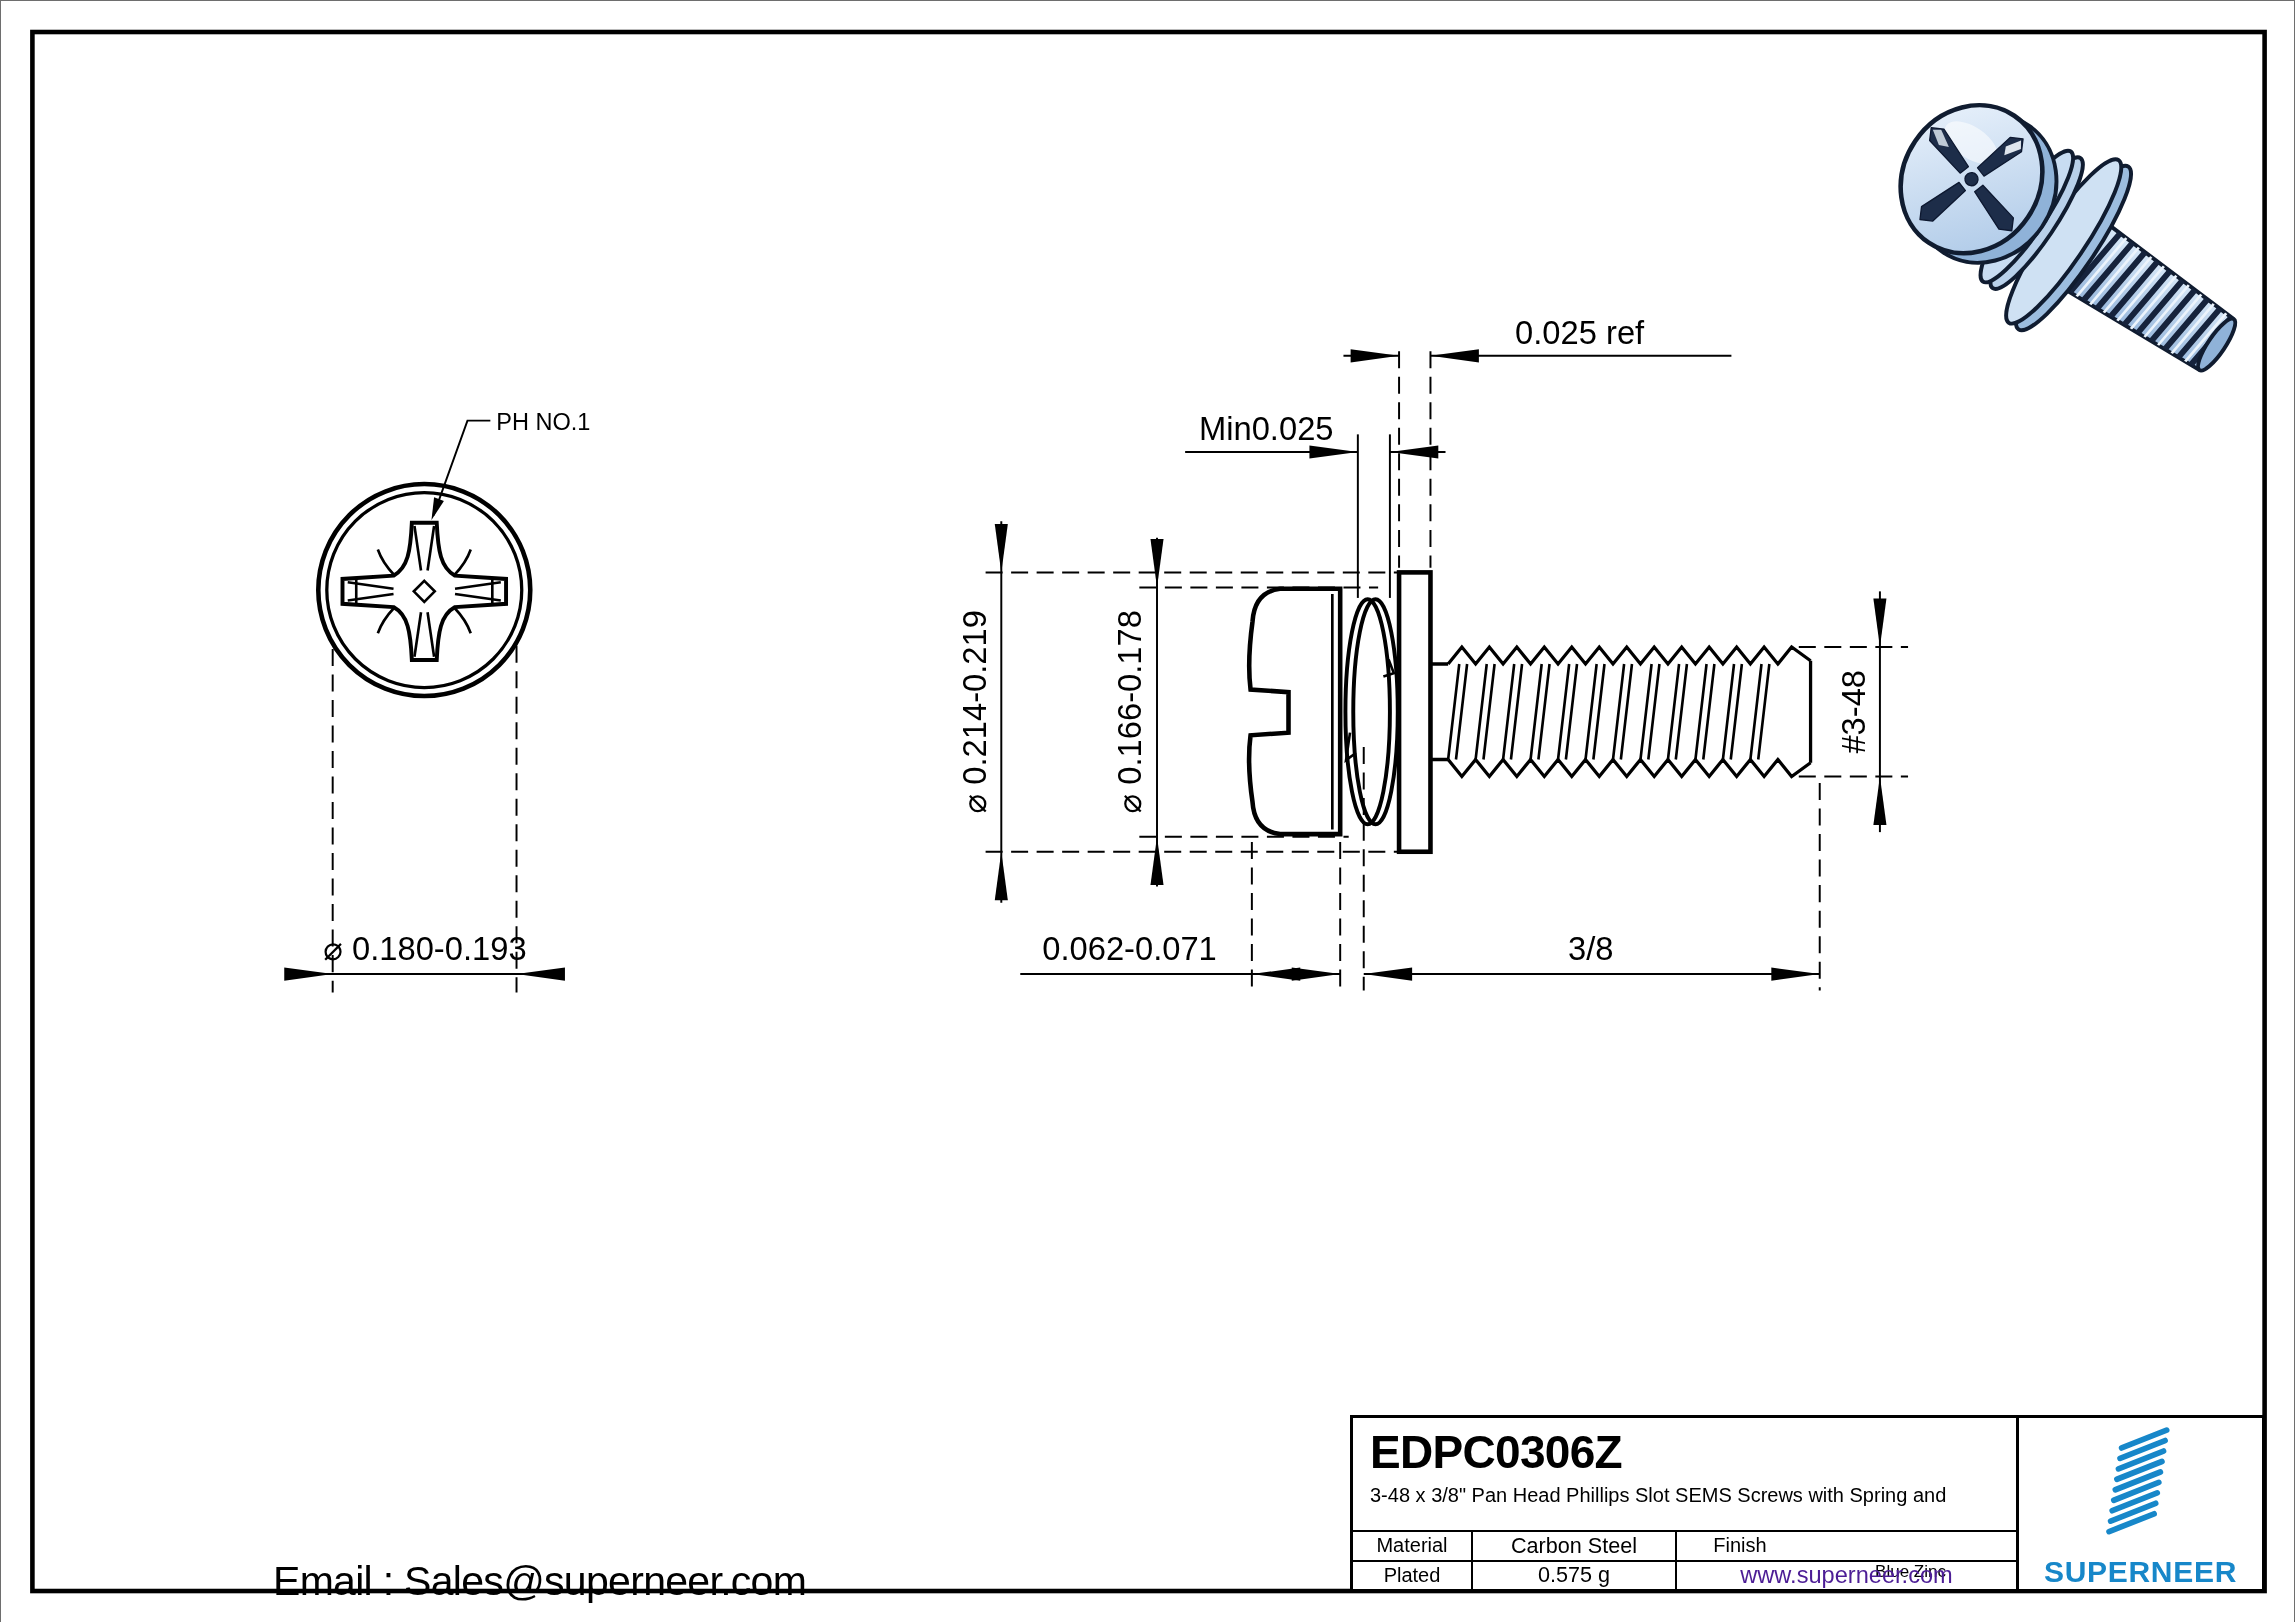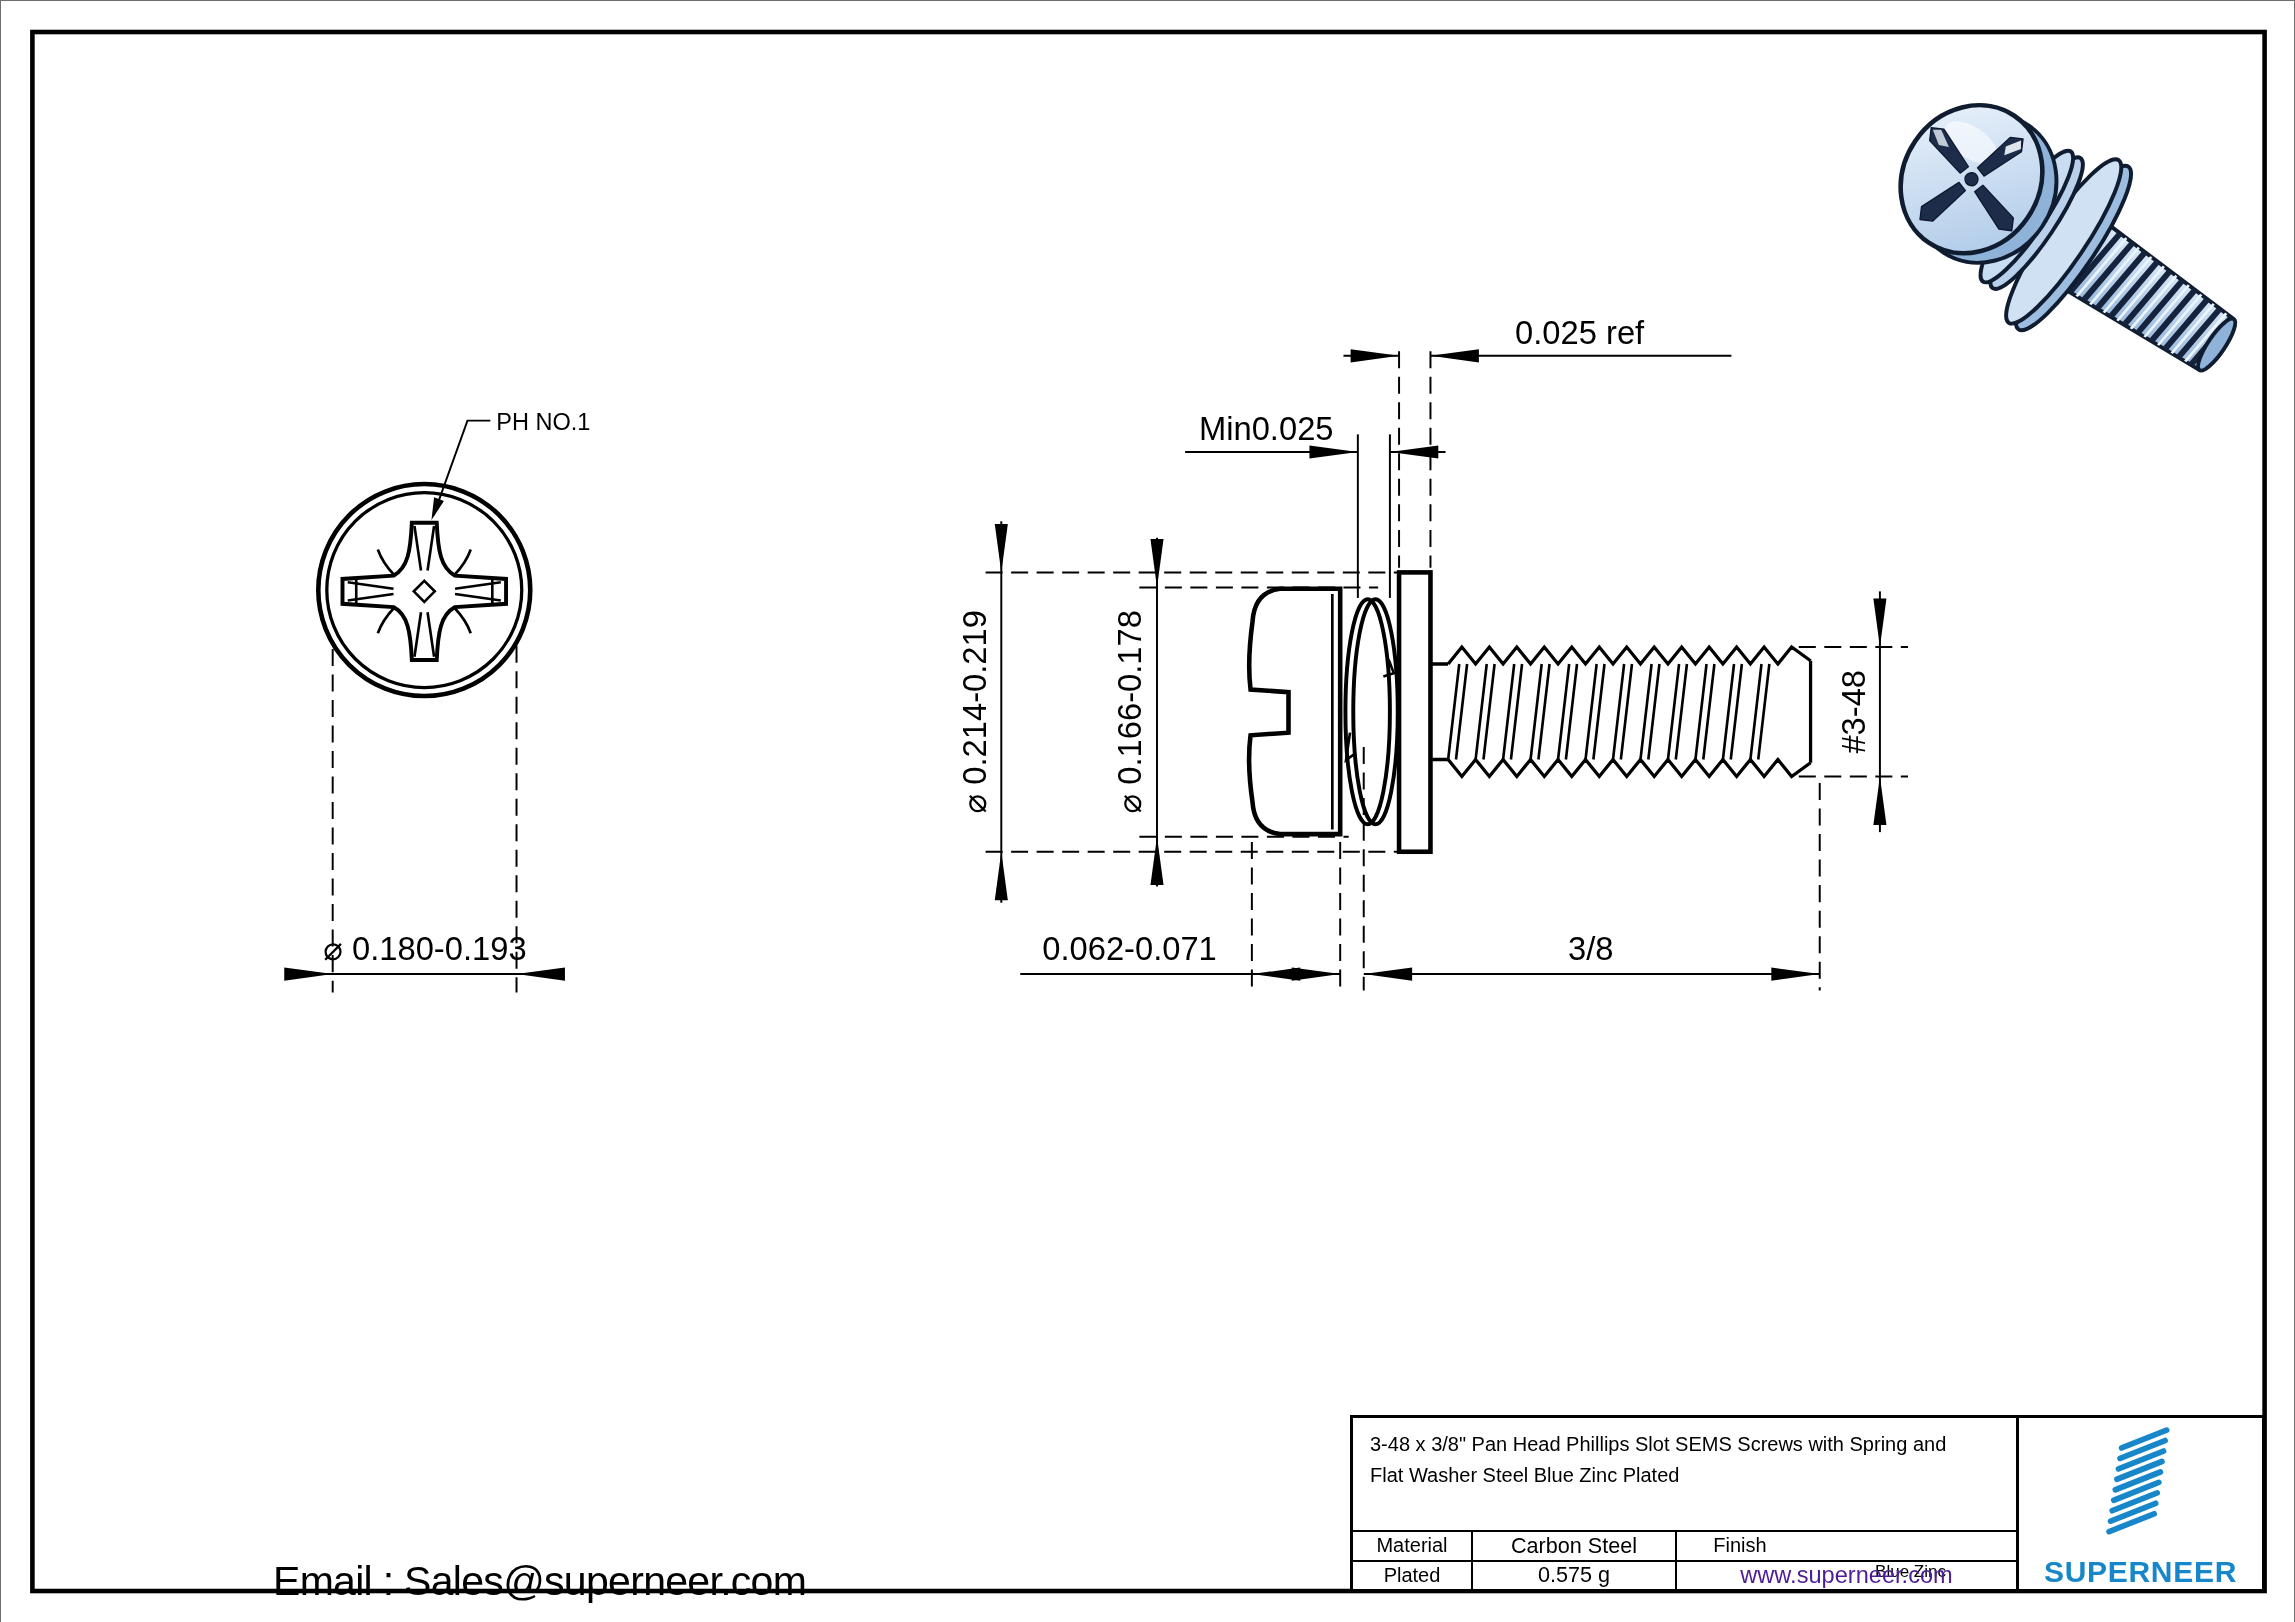--- a/index.html
+++ b/index.html
@@ -248,22 +248,22 @@
         <polygon points="-96,0 -88,-10 -60,-3 -72,7" fill="#e8f1fa" stroke="none" opacity="0.8"></polygon>
       </g>
     </g>
   </svg>
 
   <div class="email">Email : Sales@superneer.com</div>
 
   <div class="tb">
     <div class="tb-left">
       <div class="tb-main">
+        <div class="tb-part">EDPC0306Z</div>
         <div class="tb-desc">3-48 x 3/8" Pan Head Phillips Slot SEMS Screws with Spring and</div>
-        <div class="tb-desc">Flat Washer Steel Blue Zinc Plated</div>
       </div>
       <div class="tb-row r1">
         <div class="tb-cell cw-label">Material</div>
         <div class="tb-cell cw-val">Carbon Steel</div>
         <div class="tb-cell cw-label2">Finish</div>
         <div class="tb-cell cw-flex">Blue Zinc</div>
       </div>
       <div class="tb-row r2">
         <div class="tb-cell cw-label">Plated</div>
         <div class="tb-cell cw-val">0.575 g</div>

